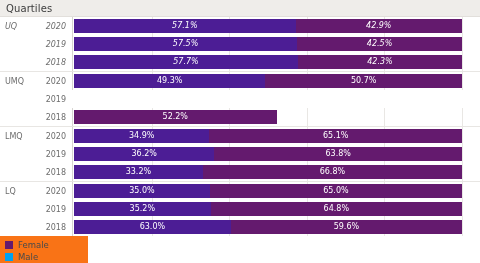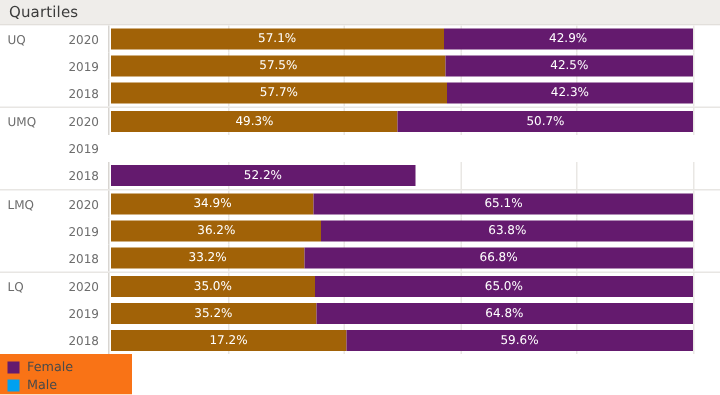--- a/index.html
+++ b/index.html
@@ -42,21 +42,21 @@
     top: 17px;
     width: 480px;
     height: 217px;
     background: #ffffff;
   }
 
   .group {
     position: relative;
     border-top: 1px solid #e8e6e3;
   }
-  .group:first-child { border-top: none; }
+  .group:first-child { border-top: none; font-style: italic; }
 
   .row {
     position: relative;
     height: 18px;
     display: flex;
     align-items: stretch;
   }
 
   .cell-group {
     width: 32px;
@@ -111,21 +111,21 @@
     display: flex;
   }
   .seg {
     position: relative;
     display: flex;
     align-items: center;
     justify-content: center;
     overflow: hidden;
     box-sizing: border-box;
   }
-  .seg.male   { background: #a16207; }
+  .seg.male   { background: #4c1d95; }
   .seg.female { background: #641a6e; }
   .seg-label {
     font-size: 8px;
     color: #ffffff;
     white-space: nowrap;
     line-height: 1;
   }
 
   
   .legend {
@@ -390,21 +390,21 @@
         <div class="plot">
           <div class="gridlines">
             <i style="left: 20%;"></i>
             <i style="left: 40%;"></i>
             <i style="left: 60%;"></i>
             <i style="left: 80%;"></i>
             <i style="left: 100%;"></i>
           </div>
           <div class="bars">
             <div class="seg male" style="width: 40.4%;">
-              <span class="seg-label">17.2%</span>
+              <span class="seg-label">63.0%</span>
             </div>
             <div class="seg female" style="width: 59.6%;">
               <span class="seg-label">59.6%</span>
             </div>
           </div>
         </div>
       </div>
     </div>
   </div>
 

